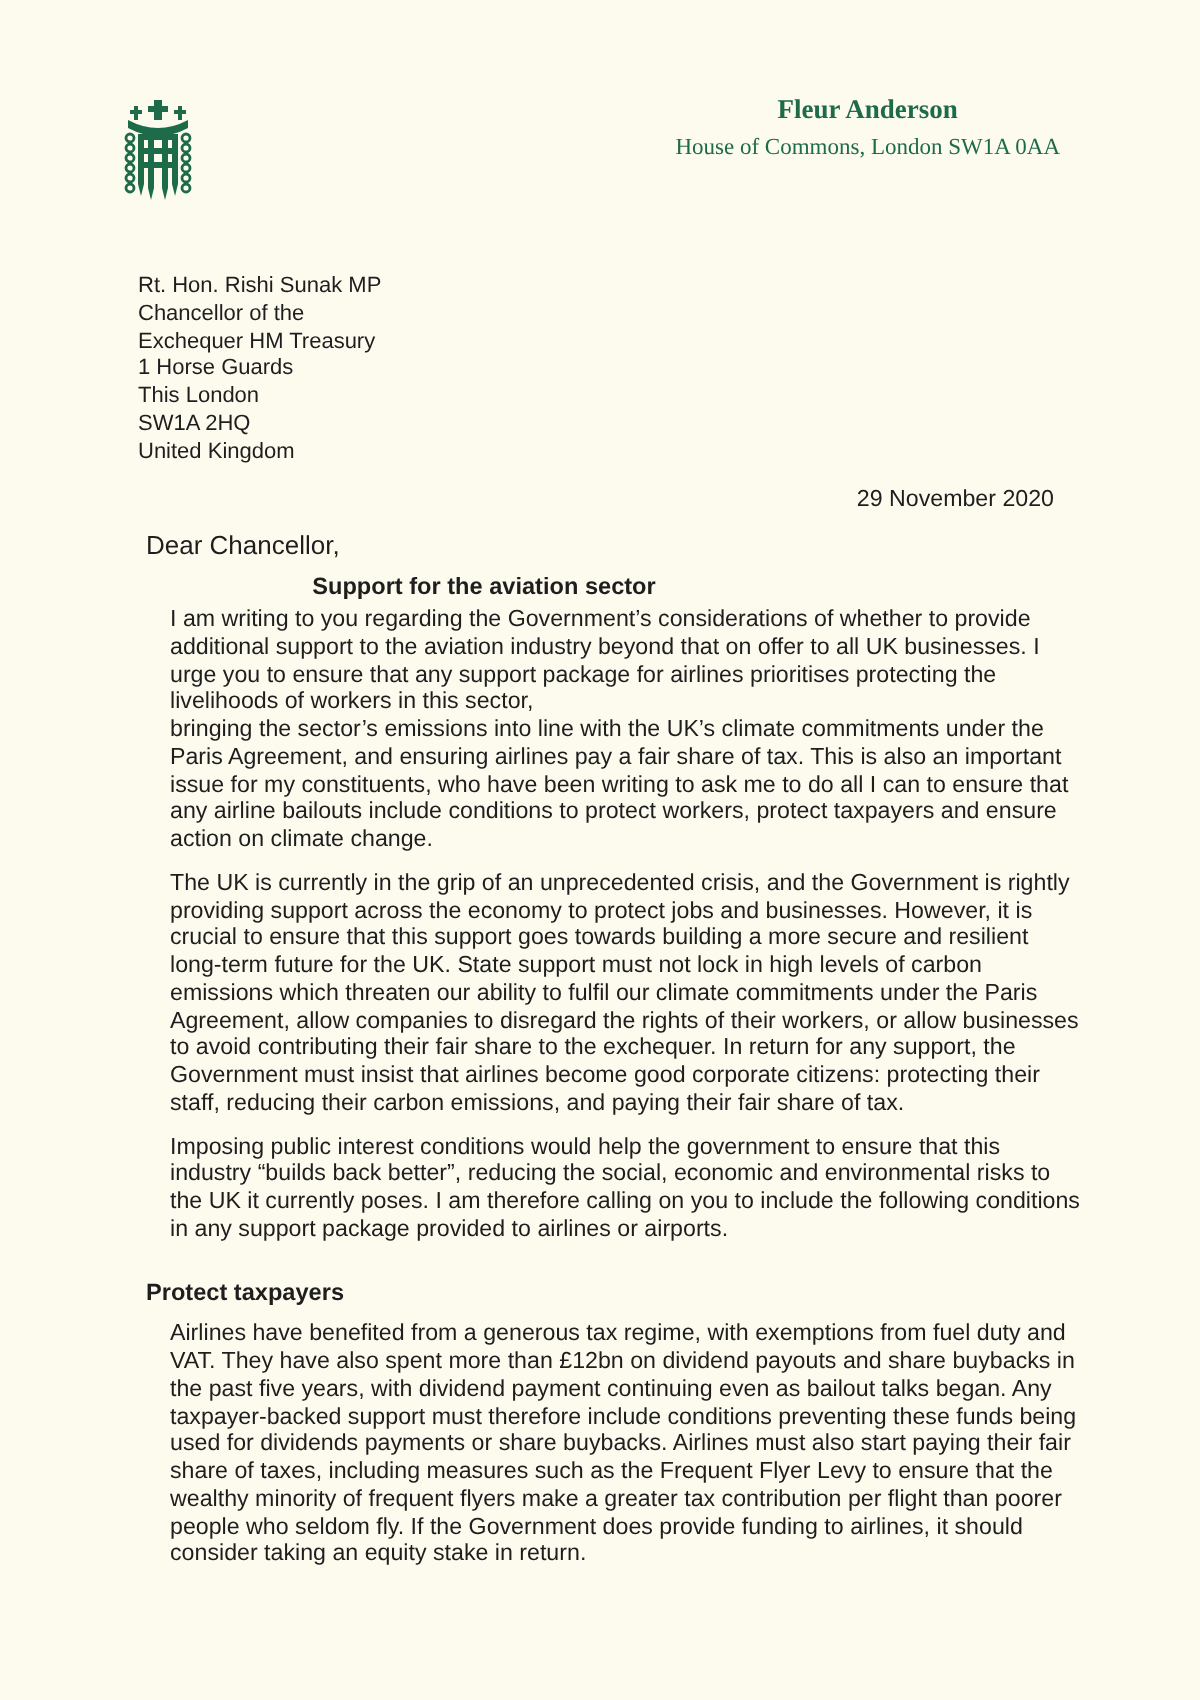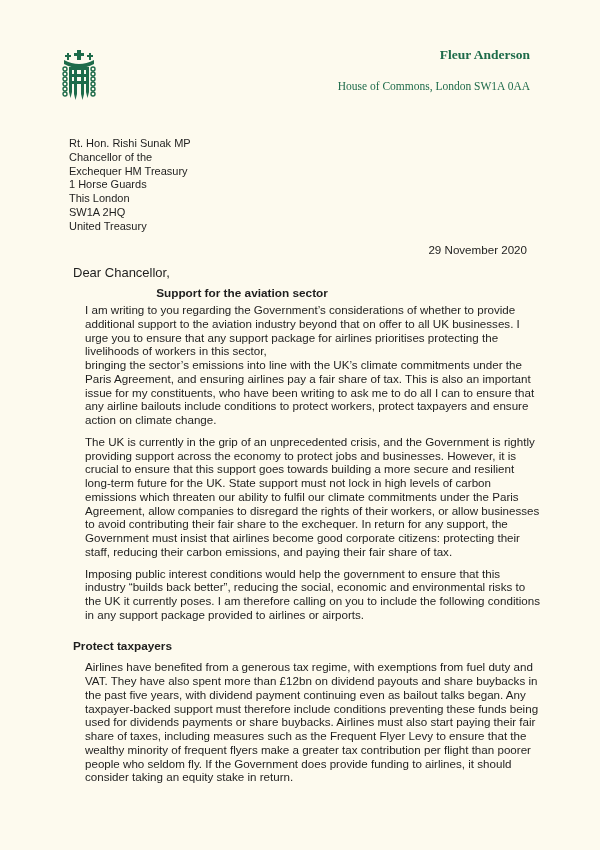--- a/index.html
+++ b/index.html
@@ -1,23 +1,23 @@
 <!DOCTYPE html>
 <html><head>
   <meta charset="utf-8">
   <style>
     html, body { margin: 0; padding: 0; }
     body {
       width: 600px; height: 850px; background: #fdfaee; position: relative; overflow: hidden;
       font-family: "Liberation Sans", sans-serif; color: #1e1e1e;
     }
     .logo { position: absolute; left: 62px; top: 50px; width: 34px; height: 50px; }
-    .mp-block { position: absolute; right: 70px; top: 46px; text-align: right; font-family: "Liberation Serif", "DejaVu Serif", serif; color: #1e6b4a; }
+    .mp-block { position: absolute; right: 70px; top: 46px; text-align: center; font-family: "Liberation Serif", "DejaVu Serif", serif; color: #1e6b4a; }
     .mp-name { font-size: 13.5px; font-weight: bold; line-height: 18px; }
-    .mp-line { font-size: 11.5px; line-height: 21px; margin-top: 12px; }
+    .mp-line { font-size: 11.5px; line-height: 21px; }
     .mp-line.first { margin-top: 3px; }
     .address { position: absolute; left: 69px; top: 137px; font-size: 11px; line-height: 13.8px; }
     .date { position: absolute; right: 73px; top: 243px; font-size: 11.6px; }
     .salutation { position: absolute; left: 73px; top: 265px; font-size: 13px; }
     .subject { position: absolute; left: 0; width: 484px; top: 286px; text-align: center; font-size: 11.8px; font-weight: bold; }
     .body { position: absolute; left: 73px; top: 303px; width: 470px; font-size: 11.6px; line-height: 13.75px; }
     .body p { margin: 0 0 8px 12px; }
     .body h3 { margin: 18px 0 7px 0; font-size: 11.8px; font-weight: bold; }
     .pre { white-space: pre-line; }
   </style>
@@ -68,21 +68,21 @@
   <div class="mp-line">House of Commons, London SW1A 0AA</div>
 </div>
 
 <div class="address">
   <div>Rt. Hon. Rishi Sunak MP</div>
   <div>Chancellor of the</div>
   <div>Exchequer HM Treasury</div>
   <div>1 Horse Guards</div>
   <div>This London</div>
   <div>SW1A 2HQ</div>
-  <div>United Treasury</div>
+  <div>United Kingdom</div>
 </div>
 
 <div class="date">29 November 2020</div>
 <div class="salutation">Dear Chancellor,</div>
 <div class="subject">Support for the aviation sector</div>
 
 <div class="body">
   <p class="pre">I am writing to you regarding the Government’s considerations of whether to provide additional support to the aviation industry beyond that on offer to all UK businesses. I urge you to ensure that any support package for airlines prioritises protecting the livelihoods of workers in this sector,
 bringing the sector’s emissions into line with the UK’s climate commitments under the Paris Agreement, and ensuring airlines pay a fair share of tax. This is also an important issue for my constituents, who have been writing to ask me to do all I can to ensure that any airline bailouts include conditions to protect workers, protect taxpayers and ensure action on climate change.</p>
   <p>The UK is currently in the grip of an unprecedented crisis, and the Government is rightly providing support across the economy to protect jobs and businesses. However, it is crucial to ensure that this support goes towards building a more secure and resilient long-term future for the UK. State support must not lock in high levels of carbon emissions which threaten our ability to fulfil our climate commitments under the Paris Agreement, allow companies to disregard the rights of their workers, or allow businesses to avoid contributing their fair share to the exchequer. In return for any support, the Government must insist that airlines become good corporate citizens: protecting their staff, reducing their carbon emissions, and paying their fair share of tax.</p>

